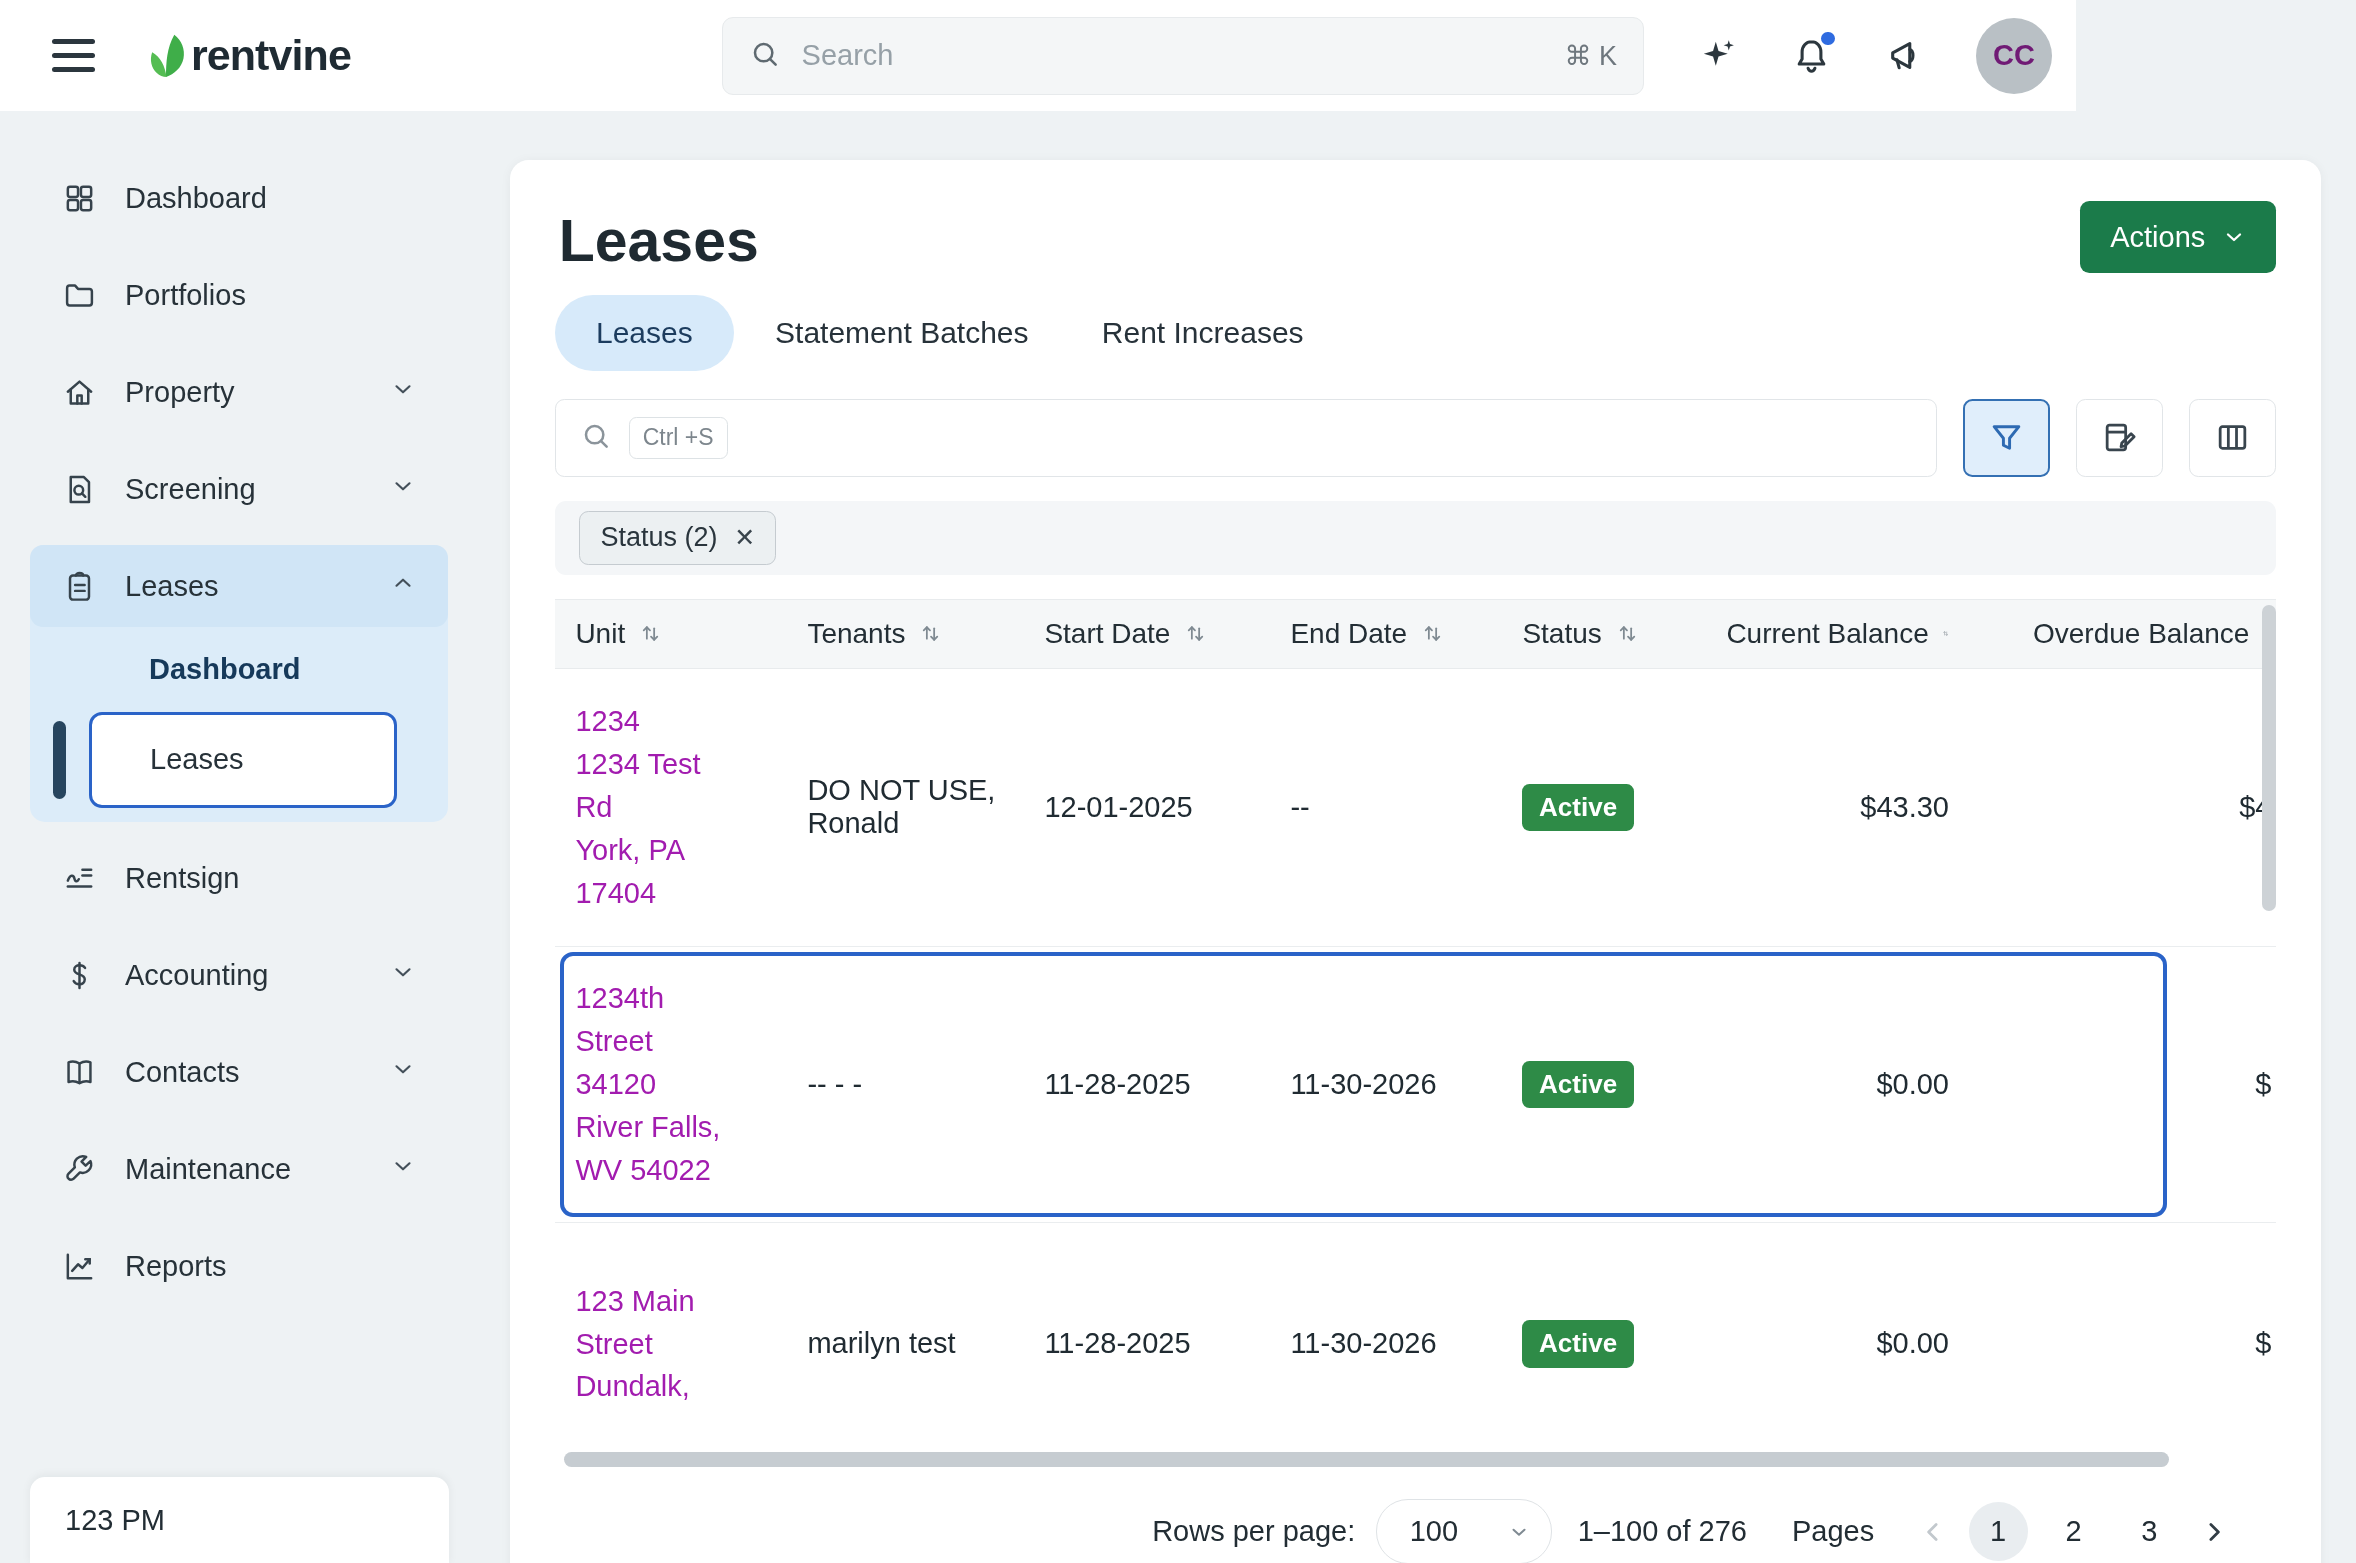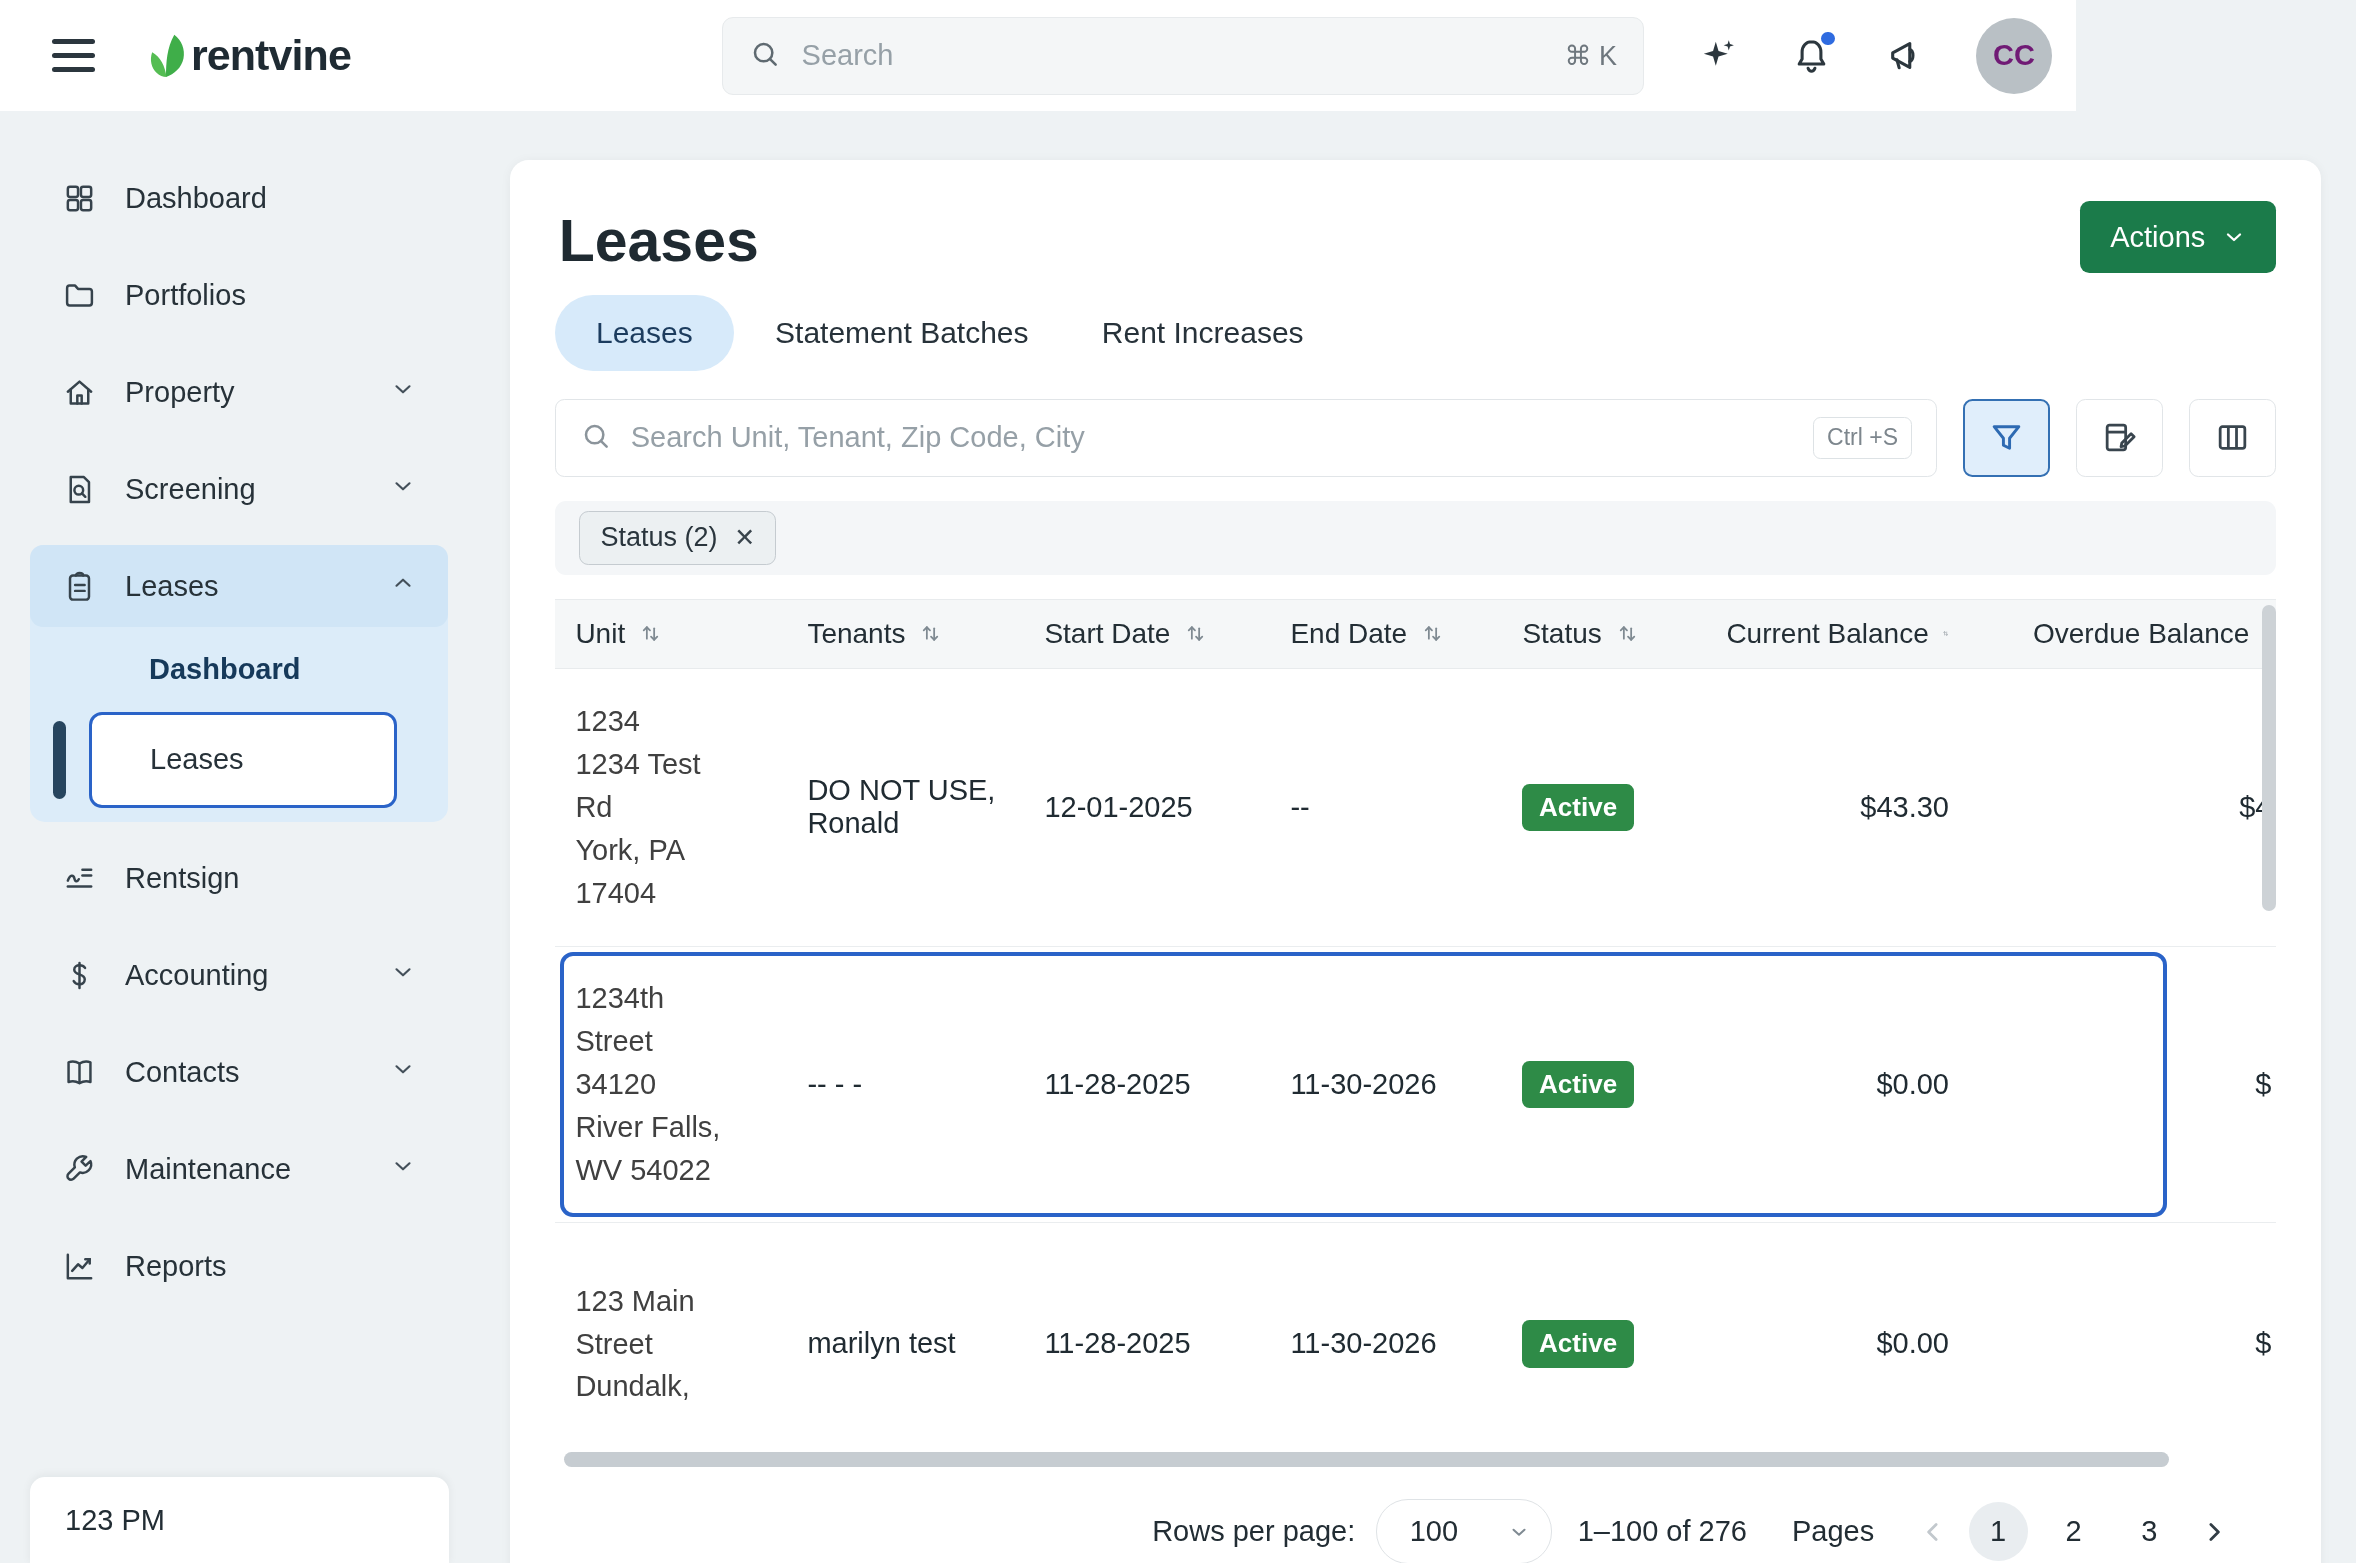--- a/index.html
+++ b/index.html
@@ -64,21 +64,21 @@
   
   .table-wrap { margin-top:24px; position:relative; height:846px; overflow:hidden; }
   .t-grid { display:grid; grid-template-columns:232px 237px 246px 232px 204px 269px 302px; align-items:center; }
   .t-head { background:#f5f7f8; border-top:1.9px solid #e8ebed; border-bottom:1.9px solid #e8ebed; height:70px; }
   .th { display:flex; align-items:center; gap:13px; padding-left:20.4px; font-size:28px; color:#232e35; font-weight:500; cursor:pointer; white-space:nowrap; overflow:hidden; }
   .th.right { justify-content:flex-end; padding-right:26px; }
   .th.pad { padding-left:58px; }
   .t-row { border-bottom:1.9px solid #eaedef; position:relative; }
   .row-1 { height:278px; } .row-2 { height:276px; } .row-3 { height:243px; }
   .td { padding-left:20.4px; font-size:29px; color:#202b32; }
-  .td-unit { color:#404040; line-height:1.48; cursor:pointer; }
+  .td-unit { color:#a21caf; line-height:1.48; cursor:pointer; }
   .td.right { text-align:right; padding-right:26px; }
   .td.overdue { text-align:right; padding-right:5.6px; }
   .badge { display:inline-block; background:#2e8b47; color:#fff; font-size:26px; font-weight:700; padding:8.3px 16.7px; border-radius:7.4px; }
   .row-selected::after { content:""; position:absolute; left:4.6px; right:109px; top:4.6px; bottom:4.6px; border:4.6px solid #2a63c8; border-radius:13px; pointer-events:none; }
   .v-scroll { position:absolute; right:0; top:5.6px; width:14px; height:306px; background:#cdd2d6; border-radius:7.4px; cursor:pointer; }
   .h-scroll { margin-top:7.4px; margin-left:9.3px; width:1605px; height:15px; background:#c6ccd1; border-radius:7.4px; cursor:pointer; }
 
   
   .pagination { display:flex; align-items:center; justify-content:flex-end; margin-top:32px; padding-right:35px; font-size:29px; color:#222d34; }
   .pp-select { width:176px; height:65px; border:1.9px solid #dfe3e6; border-radius:32px; display:flex; align-items:center; padding:0 20.4px 0 33px; margin:0 26px 0 20.4px; cursor:pointer; }
@@ -292,21 +292,20 @@
   </div>
 
   <div class="search-row">
     <div class="table-search">
       <span>
         <svg width="32" height="32" viewBox="0 0 24 24" fill="none" stroke="#8b949b" stroke-width="1.9" stroke-linecap="round">
             <circle cx="11" cy="11" r="6.5"></circle>
             <path d="M15.8 15.8 L20 20"></path>
           </svg>
       </span>
-      <input placeholder="Search Unit, Tenant, Zip Code, City" style="">
       <span class="shortcut-badge">Ctrl +S</span>
     </div>
     <div class="sq-btn filter-btn">
       <svg width="37" height="37" viewBox="0 0 24 24" fill="none" stroke="#2e6ab2" stroke-width="1.9" stroke-linejoin="round">
           <path d="M4 5 L20 5 L14 12.5 L14 19 L10 17 L10 12.5 Z"></path>
         </svg>
     </div>
     <div class="sq-btn white-btn">
       <svg width="37" height="37" viewBox="0 0 24 24" fill="none" stroke="#39454e" stroke-width="1.8" stroke-linejoin="round">
           <rect x="4" y="4" width="12" height="16" rx="1.5"></rect>

